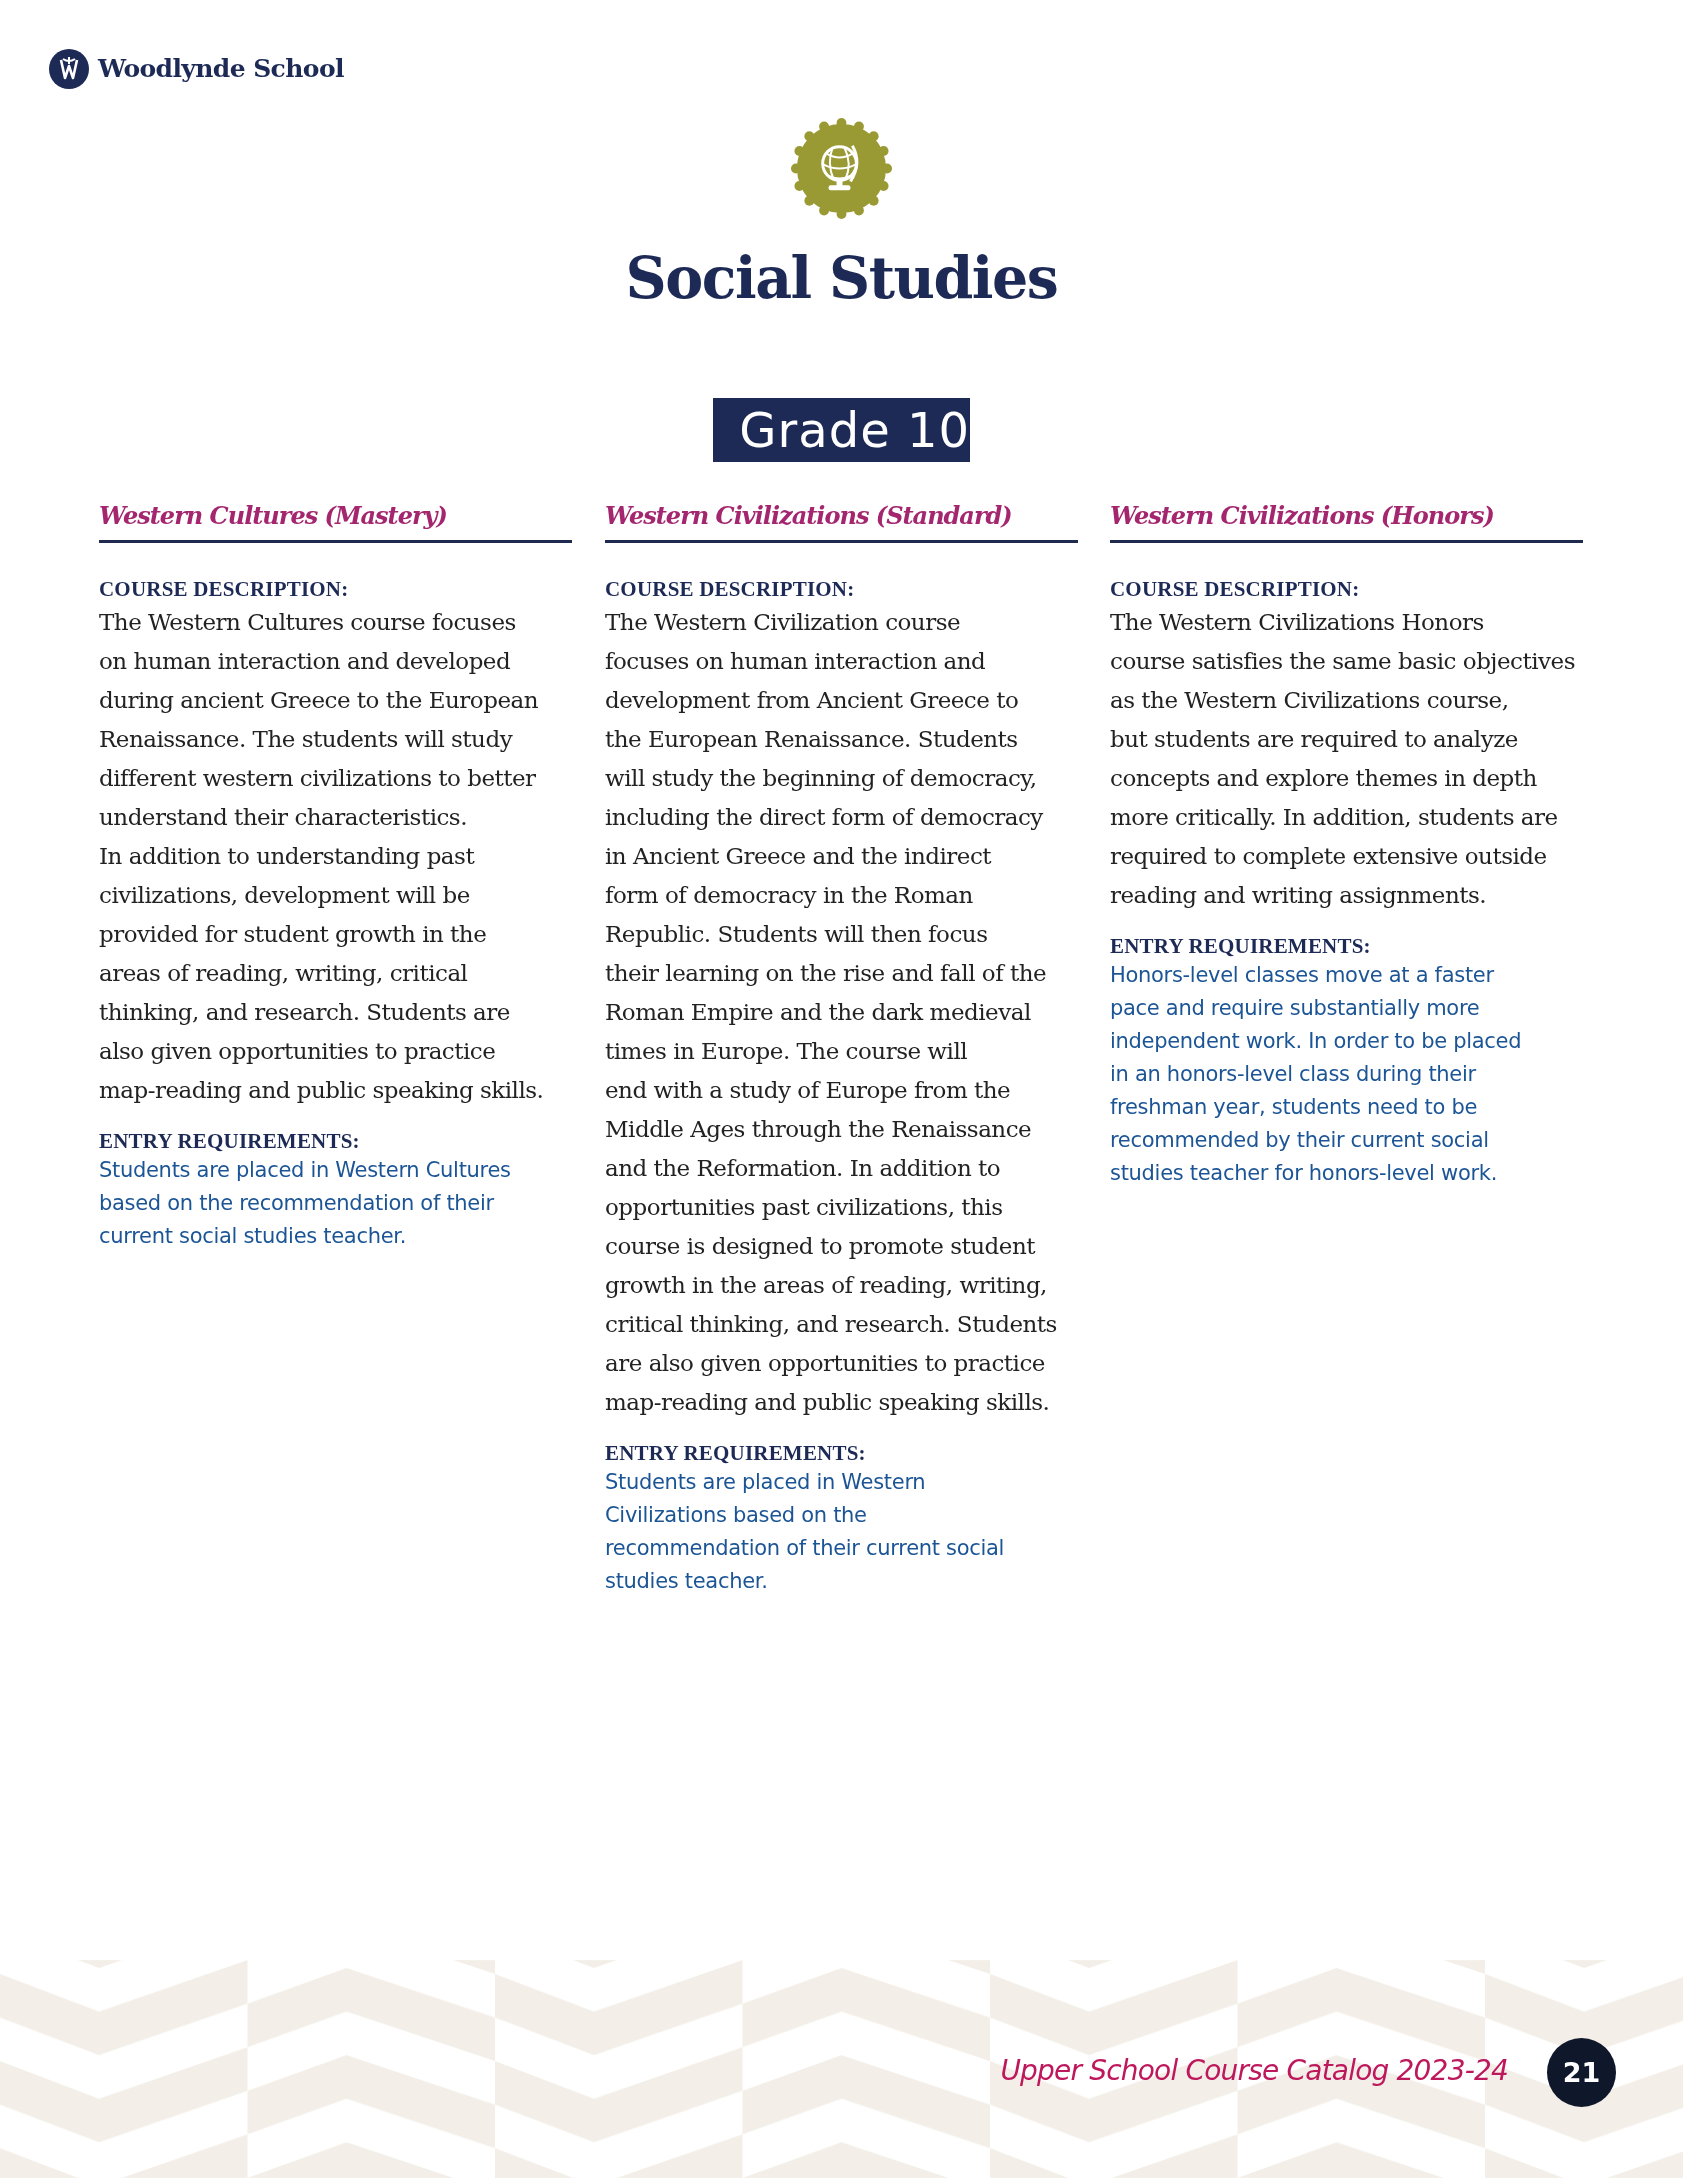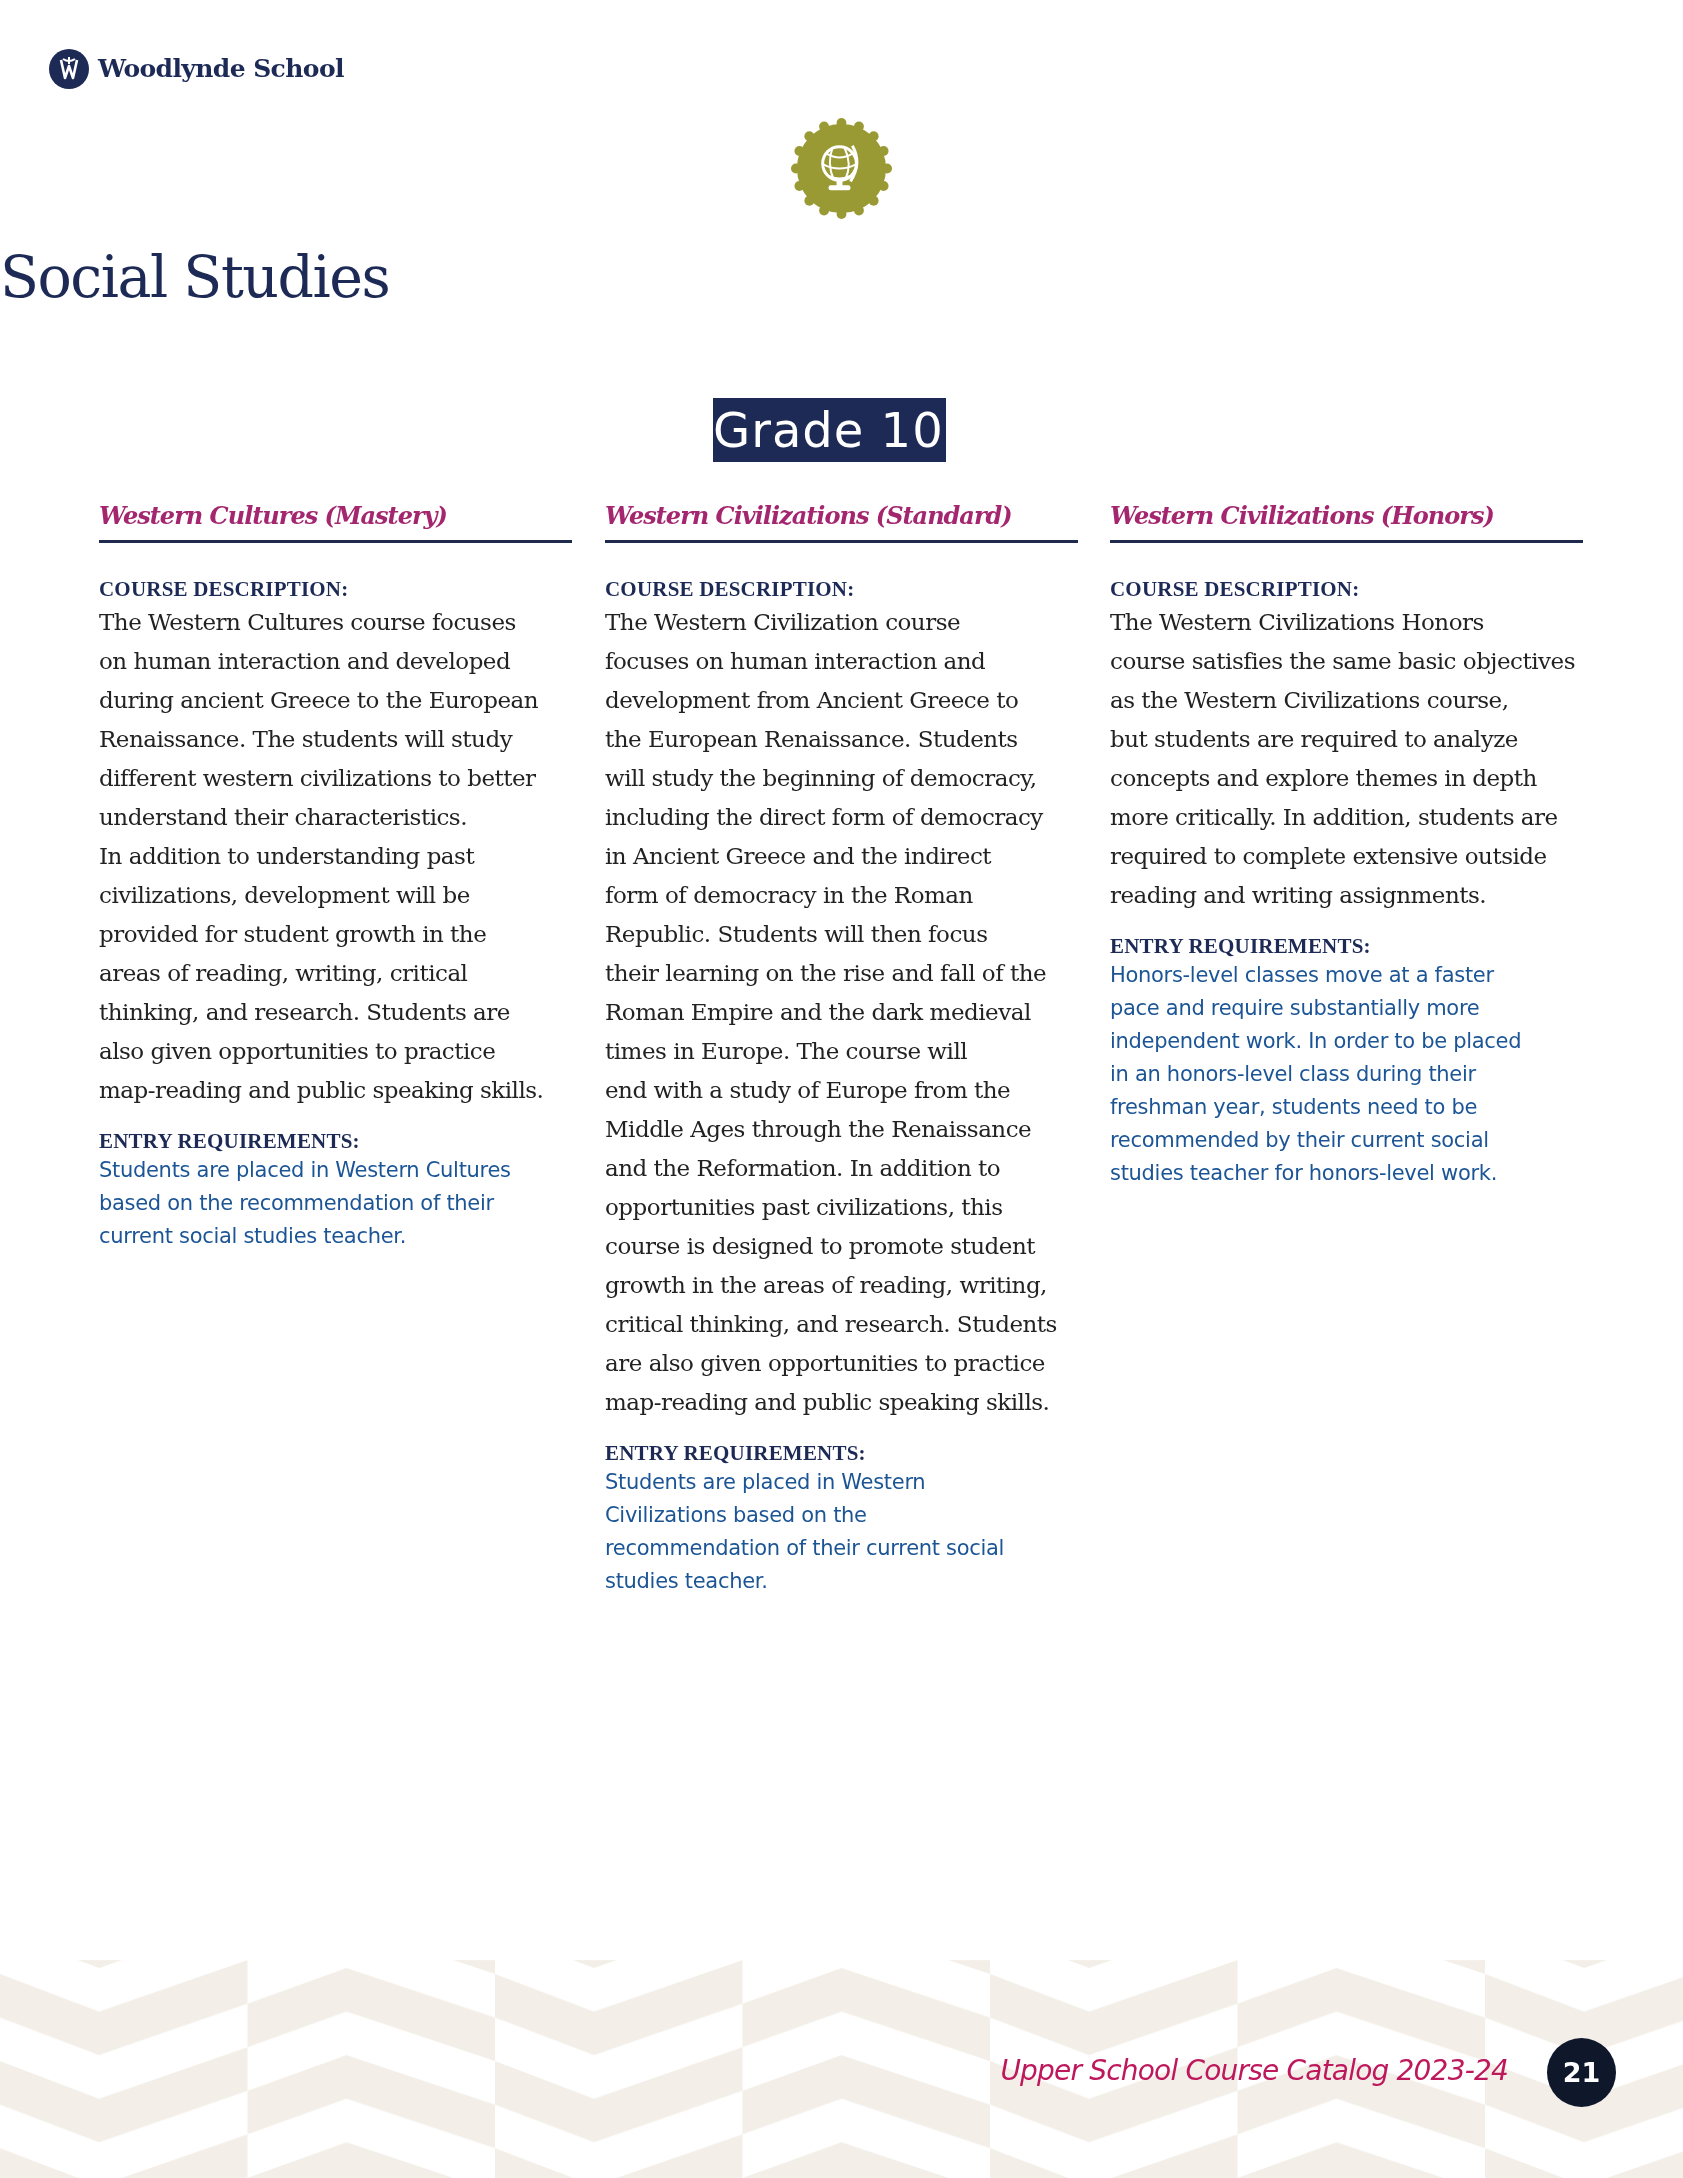--- a/index.html
+++ b/index.html
@@ -10,30 +10,30 @@
     color: #222222;
   }
   .logo { position: absolute; left: 49px; top: 49px; height: 40px; display: flex; align-items: center; }
   .logo-mark { width: 40px; height: 40px; border-radius: 50%; background: #1d2a56; position: relative; flex: none; }
   .logo-mark svg { position: absolute; left: 0; top: 0; }
   .logo-text { margin-left: 9px; font-family: "DejaVu Serif", serif; font-weight: bold; font-size: 25px; color: #1d2a56; letter-spacing: -0.6px; line-height: 40px; }
 
   .badge { position: absolute; left: 791px; top: 118px; width: 101px; height: 101px; }
 
   .page-title {
-    position: absolute; left: 0; width: 1683px; top: 243px; text-align: left;
-    font-family: "DejaVu Serif", serif; font-weight: normal; font-size: 57px; color: #1d2a56;
+    position: absolute; left: 0; width: 1683px; top: 243px; text-align: center;
+    font-family: "DejaVu Serif", serif; font-weight: bold; font-size: 57px; color: #1d2a56;
     letter-spacing: -1.5px; line-height: 69px;
   }
 
   .grade-box {
-    position: absolute; left: 713px; top: 398px; width: 233px; height: 64px;
+    position: absolute; left: 713px; top: 398px; width: 257px; height: 64px;
     background: #1d2a56; color: #ffffff;
     font-family: "DejaVu Sans", sans-serif; font-size: 48px; line-height: 64px;
-    text-align: left; letter-spacing: 1px;
+    text-align: right; letter-spacing: 1px;
   }
 
   .col { position: absolute; top: 495px; width: 473px; }
   .col-1 { left: 99px; }
   .col-2 { left: 605px; }
   .col-3 { left: 1110px; }
 
   .course-title {
     font-family: "DejaVu Serif", serif; font-style: italic; font-weight: bold;
     font-size: 24px; color: #a3266e; line-height: 42px; letter-spacing: -1px;

